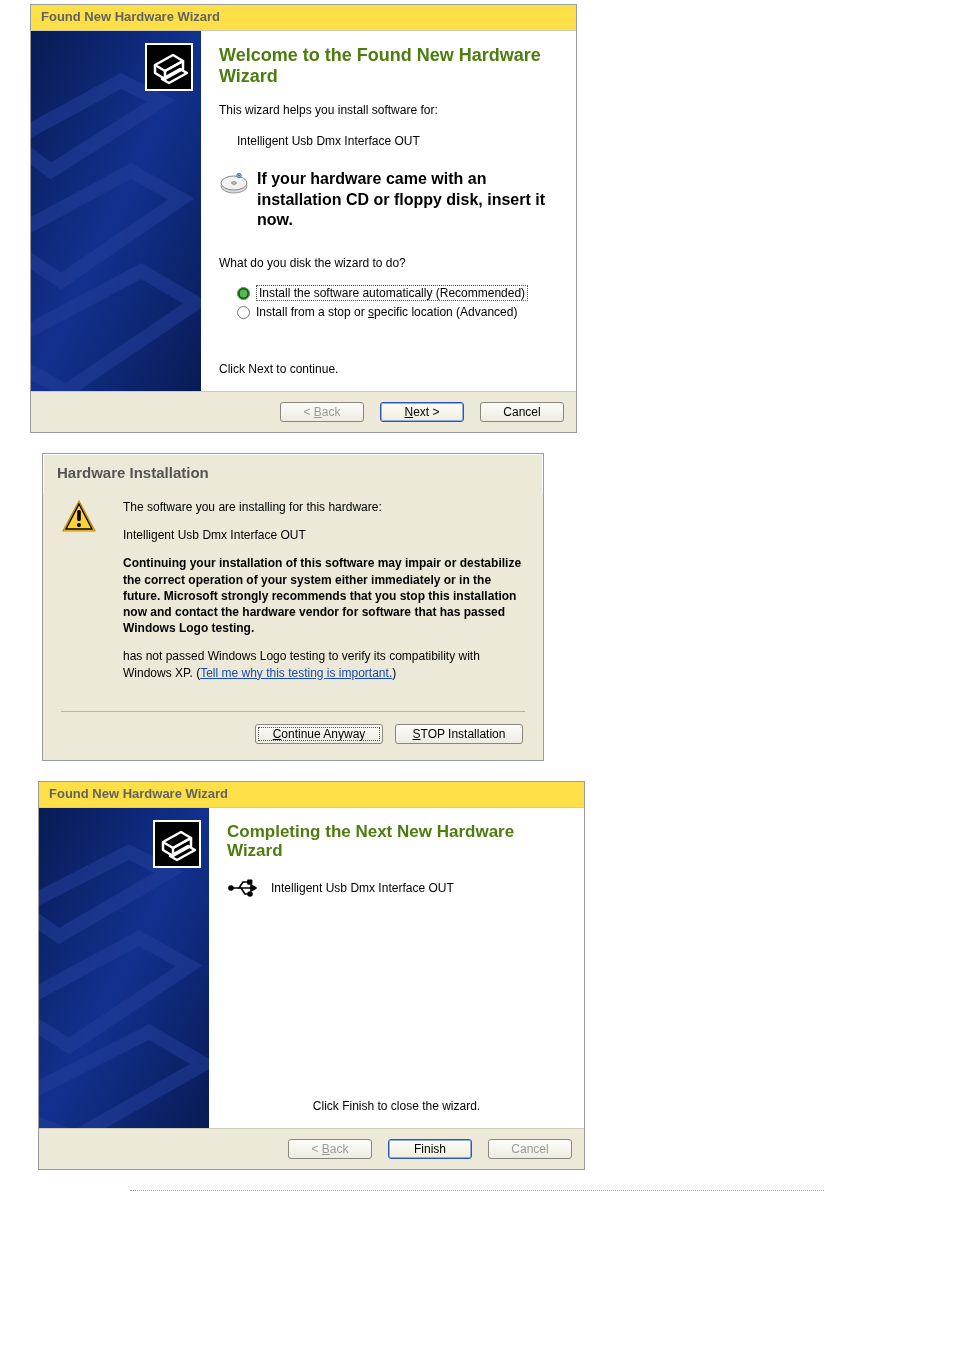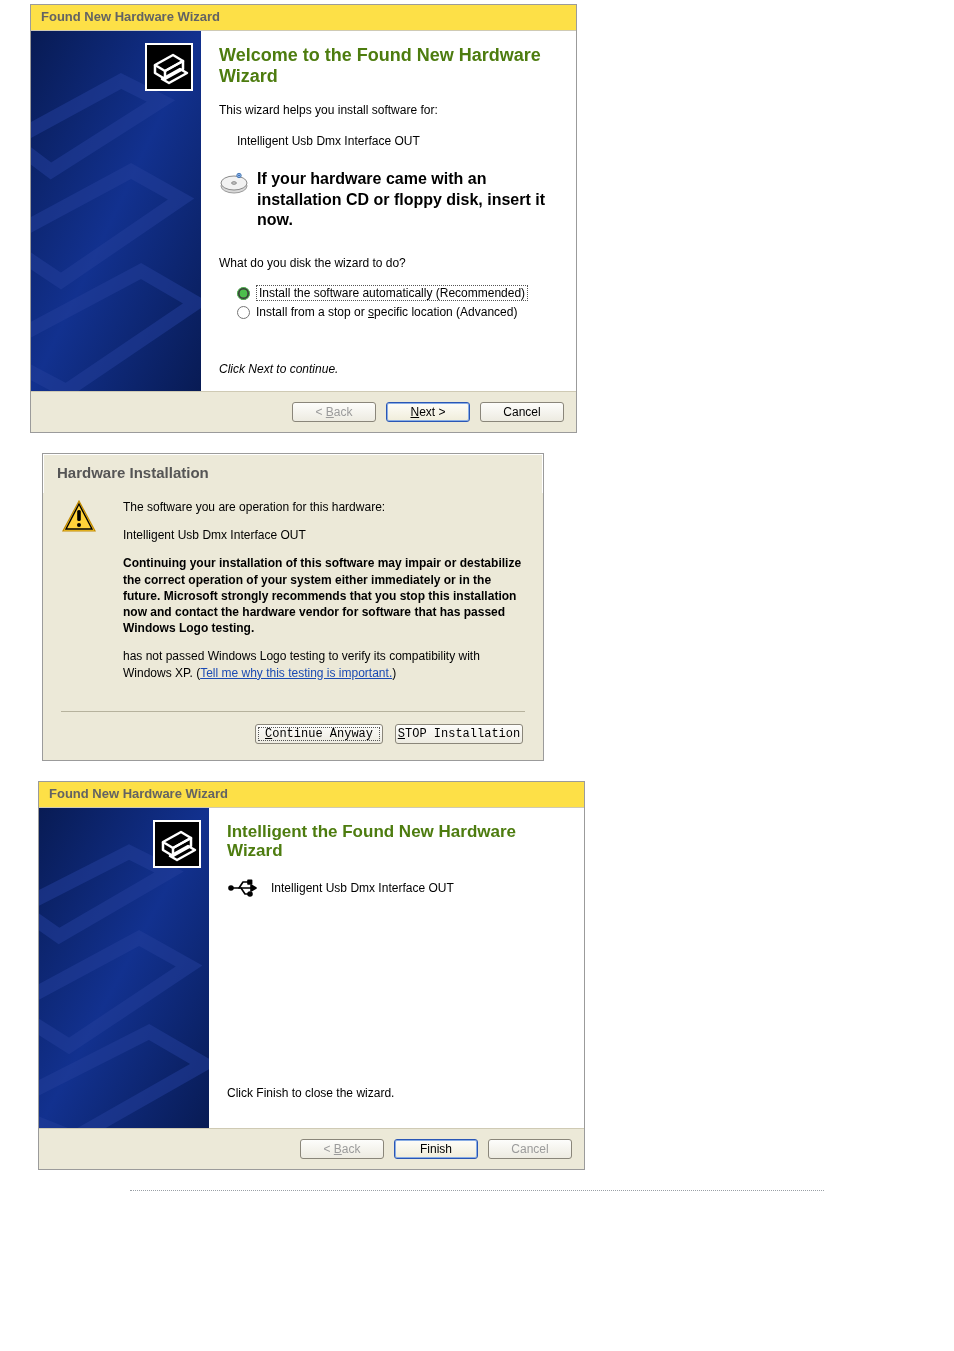--- a/index.html
+++ b/index.html
@@ -56,21 +56,21 @@
   .cd-block .cd-text{font-weight:bold;font-size:16px;line-height:1.3;flex:1;}
   .radios{margin:6px 0 16px 18px;}
   .radio-row{display:flex;align-items:center;gap:6px;margin:4px 0;font-size:12px;}
   .radio-row label{cursor:default;}
   .dotted{border:1px dotted #555;padding:0 2px;}
   .footer{
     background:#ece9d8;
     padding:10px 12px 10px 12px;
     display:flex;
     justify-content:flex-end;
-    gap:10px;
+    gap:16px;
     border-top:1px solid #cfcab4;
   }
   button.xp{
     font-family:Tahoma,Arial,sans-serif;
     font-size:12px;
     padding:2px 0;
     width:84px;
     border:1px solid #8a867a;
     border-radius:3px;
     background:linear-gradient(#fdfdfb,#edebe1);
@@ -105,21 +105,21 @@
   }
   .warn-icon{flex-shrink:0;}
   .warn-txt{flex:1;font-size:12px;line-height:1.35;}
   .warn-txt p{margin:0 0 12px 0;}
   .warn-txt b{font-weight:bold;}
   .warn-link{color:#1a4ab3;text-decoration:underline;cursor:pointer;}
   .warn-hr{border:none;border-top:1px solid #b6b29d;margin:0 0 12px 0;}
   .warn-footer{
     display:flex;justify-content:flex-end;gap:12px;padding:0 2px 16px 2px;
   }
-  button.xp.wide{width:128px;font-family:Liberation Mono, monospace;}
+  button.xp.wide{width:128px;}
   button.xp.dashed{border:1px solid #8a867a;outline:1px dotted #555;outline-offset:-4px;}
   
   .window3{width:545px;margin-left:4px;}
   .usb-row{display:flex;align-items:center;gap:14px;margin-top:6px;}
   
   .page-hr{
     margin:8px 130px 0 130px;
     border:none;
     border-top:1px dotted #9aa0a6;
   }
@@ -181,21 +181,21 @@
             <div class="radio-row">
               <input type="radio" checked="" style="">
               <label class="dotted">Install the software automatically (Recommended)</label>
             </div>
             <div class="radio-row">
               <input type="radio" style="">
               <label><span>Install from a stop or </span><span style="text-decoration:underline;">s</span><span>pecific location (Advanced)</span></label>
             </div>
           </div>
         </div>
-        <p class="para" style="margin-bottom:4px;font-style:italic;">Click Next to continue.</p>
+        <p class="para" style="margin-bottom:4px;">Click Next to continue.</p>
       </div>
     </div>
     <div class="footer">
       <button class="xp" disabled=""><span>&lt; </span><span class="u">B</span><span>ack</span></button>
       <button class="xp default"><span class="u">N</span><span>ext &gt;</span></button>
       <button class="xp">Cancel</button>
     </div>
   </div>
 
   <div class="xp-window warn-window" style="margin-left:42px;">
@@ -204,21 +204,21 @@
       <div class="warn-main">
         <div class="warn-icon">
           <svg width="36" height="36" viewBox="0 0 36 36">
             <polygon points="18,2 34,32 2,32" fill="#ffd23a" stroke="#c38b00" stroke-width="1.2"></polygon>
             <polygon points="18,5 31,30 5,30" fill="none" stroke="#000" stroke-width="1.4"></polygon>
             <rect x="16.2" y="11" width="3.6" height="11" rx="1.6" fill="#000"></rect>
             <circle cx="18" cy="26" r="2" fill="#000"></circle>
           </svg>
         </div>
         <div class="warn-txt">
-          <p>The software you are operation for this hardware:</p>
+          <p>The software you are installing for this hardware:</p>
           <p>Intelligent Usb Dmx Interface OUT</p>
           <p><b>Continuing your installation of this software may impair or destabilize the correct operation of your system either immediately or in the future. Microsoft strongly recommends that you stop this installation now and contact the hardware vendor for software that has passed Windows Logo testing.</b></p>
           <p><span>has not passed Windows Logo testing to verify its compatibility with Windows XP. (</span><span class="warn-link">Tell me why this testing is important.</span><span>)</span></p>
         </div>
       </div>
       <hr class="warn-hr">
       <div class="warn-footer">
         <button class="xp wide dashed"><span class="u">C</span><span>ontinue Anyway</span></button>
         <button class="xp wide"><span class="u">S</span><span>TOP Installation</span></button>
       </div>
@@ -249,37 +249,37 @@
           <g fill="none" stroke="#fff" stroke-width="2.5" stroke-linejoin="round">
             <path d="M10 22 L28 12 L38 18 L20 28 Z"></path>
             <path d="M10 22 L10 30 L20 36 L20 28"></path>
             <path d="M20 28 L38 18 L38 26 L20 36"></path>
             <path d="M17 30 L35 20 L42 24 L24 34 Z" transform="translate(0,6)"></path>
           </g>
         </svg>
       </div>
       <div class="content">
         <div>
-          <div class="heading" style="font-size:17px;">Intelligent the Found New Hardware Wizard</div>
+          <div class="heading" style="font-size:17px;">Completing the Next New Hardware Wizard</div>
           <div class="usb-row">
             <svg width="30" height="22" viewBox="0 0 30 22">
               <g stroke="#000" stroke-width="1.6" fill="none" stroke-linecap="round" stroke-linejoin="round">
                 <circle cx="4" cy="11" r="2" fill="#000"></circle>
                 <line x1="6" y1="11" x2="24" y2="11"></line>
                 <polyline points="12,11 16,5 21,5"></polyline>
                 <polyline points="14,11 18,17 22,17"></polyline>
                 <polygon points="24,8 29,11 24,14" fill="#000"></polygon>
                 <rect x="21" y="3.3" width="3.6" height="3.6" fill="#000"></rect>
                 <circle cx="23" cy="17" r="2" fill="#000"></circle>
               </g>
             </svg>
             <span>Intelligent Usb Dmx Interface OUT</span>
           </div>
         </div>
-        <p class="para" style="margin-bottom:17px;">Click Finish to close the wizard.</p>
+        <p class="para" style="margin-bottom:4px;text-align:center;">Click Finish to close the wizard.</p>
       </div>
     </div>
     <div class="footer">
       <button class="xp" disabled=""><span>&lt; </span><span class="u">B</span><span>ack</span></button>
       <button class="xp default">Finish</button>
       <button class="xp" disabled="">Cancel</button>
     </div>
   </div>
 
   <hr class="page-hr">

